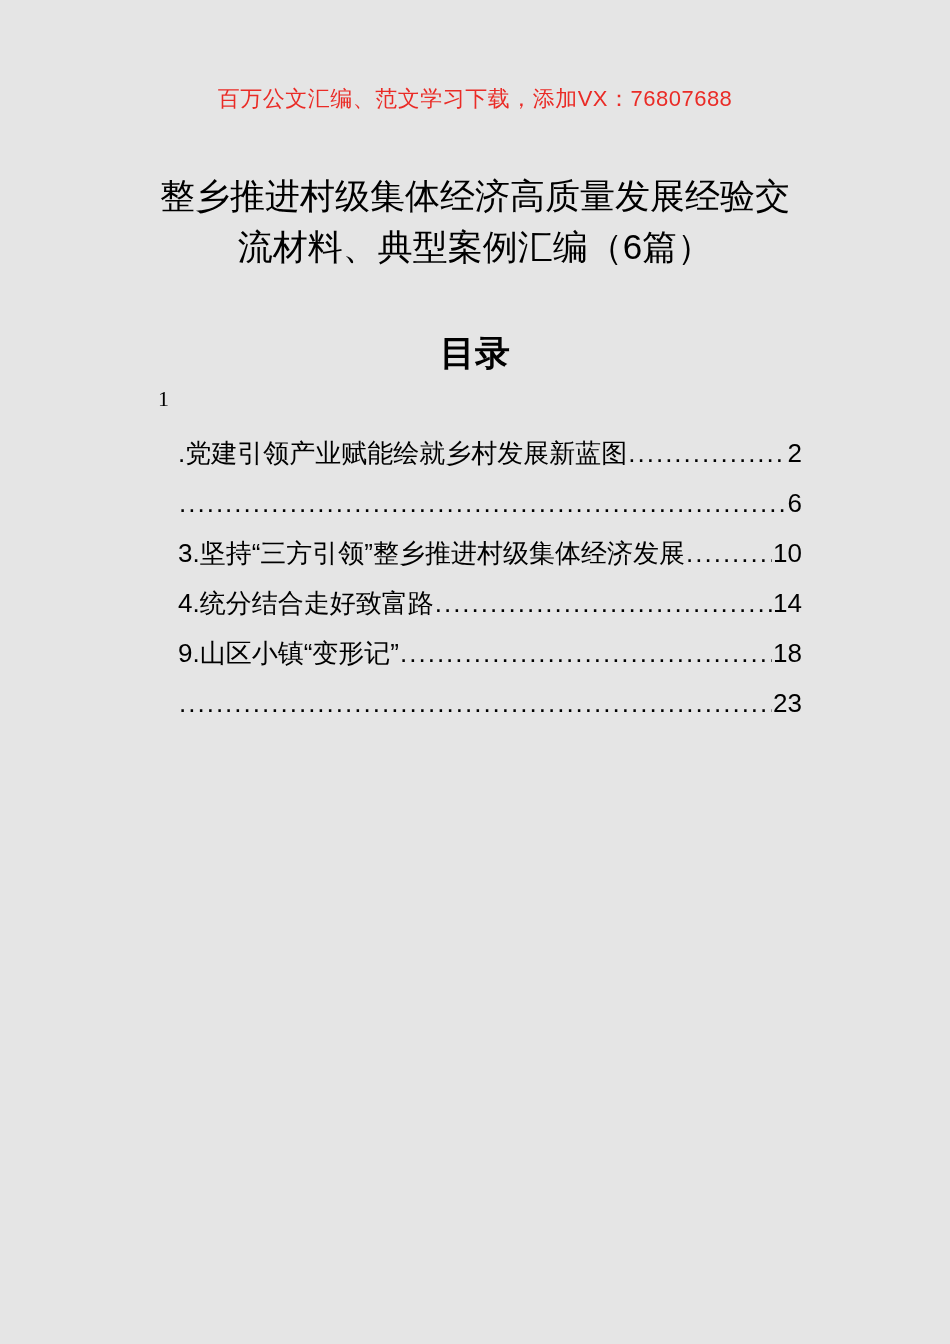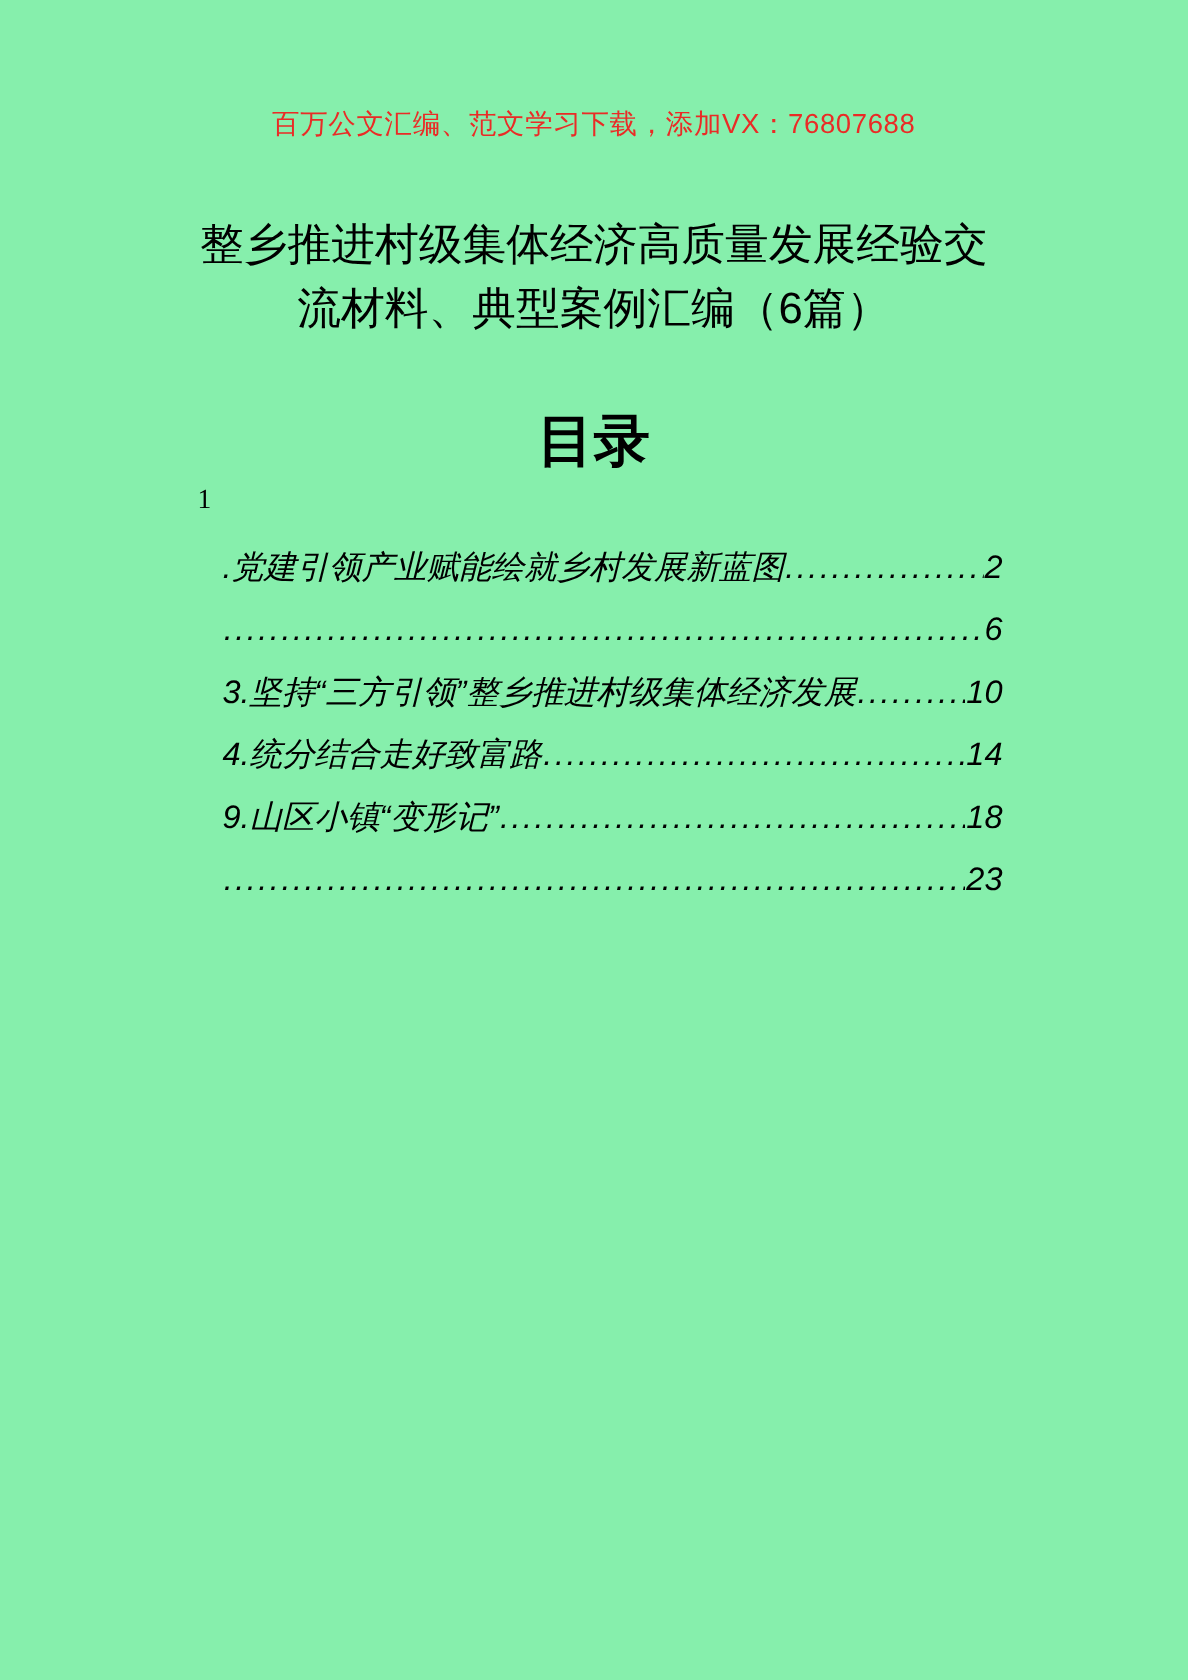--- a/index.html
+++ b/index.html
@@ -1,21 +1,21 @@
 <!DOCTYPE html>
 <html><head>
 <meta charset="utf-8">
 <style>
   html, body { margin: 0; padding: 0; background: #ffffff; }
   .page {
     position: relative;
     width: 950px;
     height: 1344px;
     margin: 0 auto;
-    background: #86efac;
+    background: #e5e5e5;
     font-family: "Liberation Sans", sans-serif;
     color: #000000;
     overflow: hidden;
   }
   .promo-banner {
     padding-top: 86px;
     text-align: center;
     font-size: 22px;
     line-height: 26px;
     color: #ea2b26;
@@ -26,33 +26,32 @@
     width: 662px;
     text-align: center;
     font-size: 35px;
     font-weight: normal;
     line-height: 51px;
     color: #000000;
   }
   .toc-heading {
     margin: 60px auto 0 auto;
     text-align: center;
-    font-size: 45px;
+    font-size: 35px;
     font-weight: bold;
     line-height: 42px;
   }
   .orphan-ref {
     margin: 12px 0 0 158px;
     font-family: "Liberation Serif", serif;
     font-size: 22px;
     line-height: 26px;
   }
   .toc-list {
     margin: 16px 148px 0 178px; 
-    font-style: italic;
   }
   .toc-row {
     display: flex;
     align-items: baseline;
     height: 50px;
     line-height: 50px;
     font-size: 26px;
     cursor: pointer;
   }
   .toc-text {

